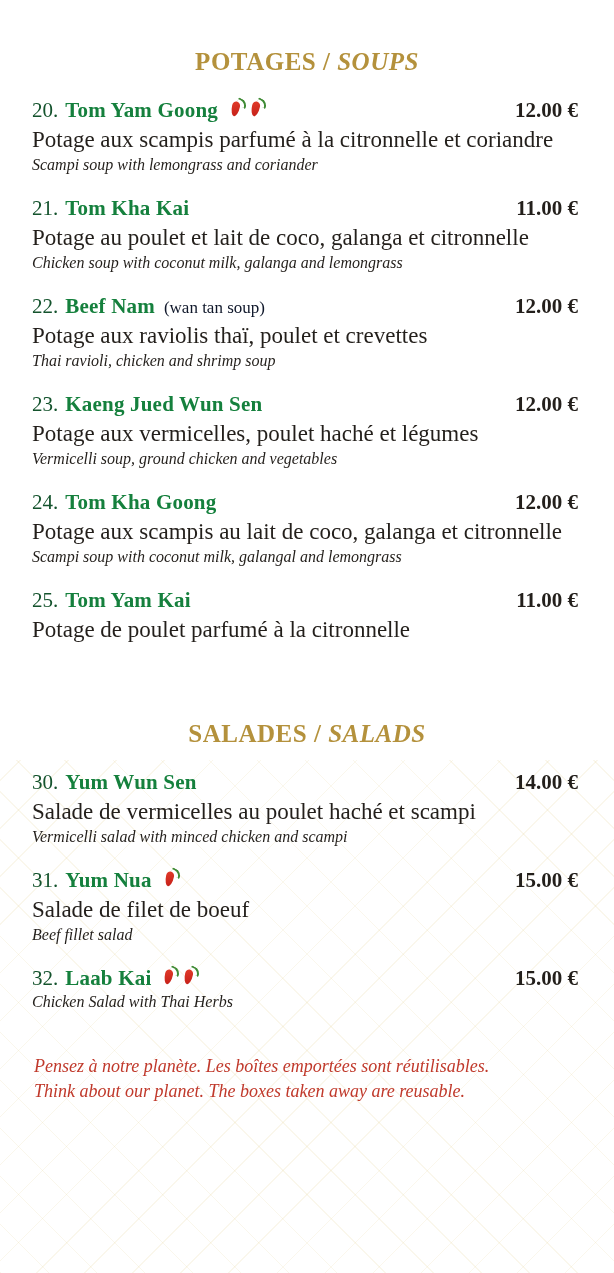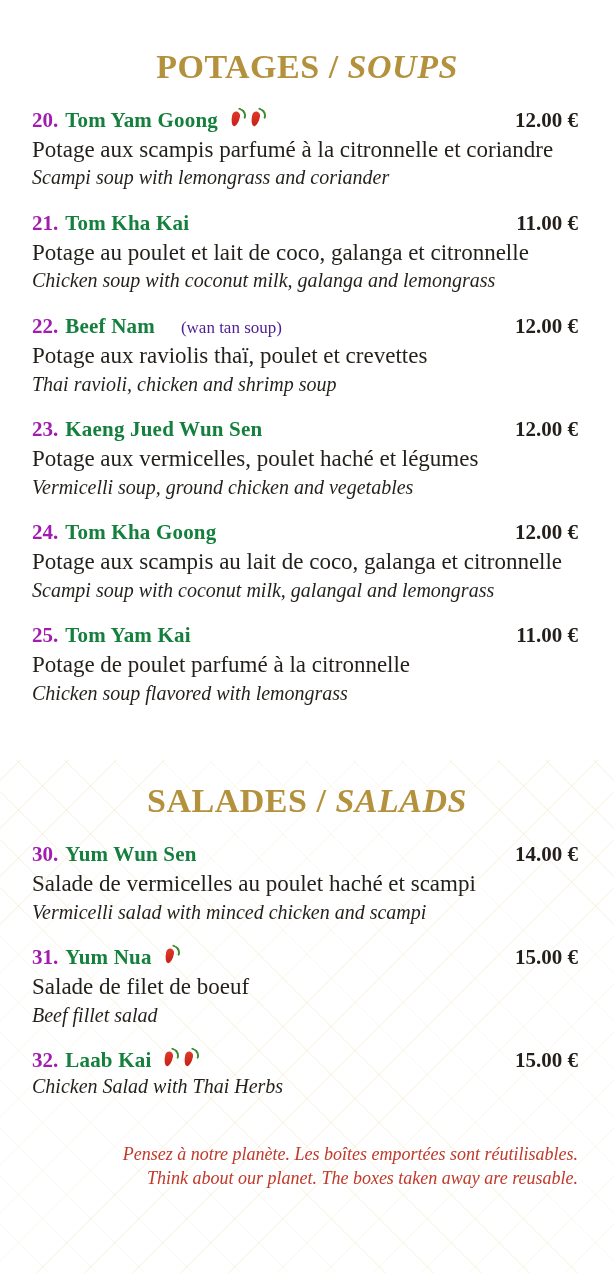--- a/index.html
+++ b/index.html
@@ -33,21 +33,21 @@
   }
   .page {
     position: relative;
     z-index: 2;
     padding: 0 18px;
     box-sizing: border-box;
   }
 
   .section-title {
     text-align: center;
-    font-size: 34px;
+    font-size: 25px;
     font-weight: bold;
     letter-spacing: 0.5px;
     color: #b4913c;
     margin: 0;
     padding: 48px 0 22px 0;
   }
   .section-title .sep,
   .section-title .en {
     font-weight: bold;
   }
@@ -61,35 +61,35 @@
   .item {
     margin: 0 0 20px 0;
     padding: 0 18px 0 14px;
   }
   .item-head {
     display: flex;
     align-items: baseline;
     white-space: nowrap;
   }
   .item-num {
-    font-weight: bold;
+    font-weight: normal;
     font-size: 21px;
-    color: #a21caf;
+    color: #14532d;
     margin-right: 7px;
   }
   .item-name {
     font-weight: bold;
     font-size: 21px;
     color: #15803d;
     letter-spacing: 0.2px;
   }
   .item-sub {
     font-size: 17px;
-    color: #4c1d95;
-    margin-left: 26px;
+    color: #0f172a;
+    margin-left: 9px;
   }
   .chili-wrap {
     margin-left: 10px;
     display: inline-flex;
     align-items: center;
     gap: 1px;
   }
   .chili {
     display: inline-block;
     width: 19px;
@@ -123,35 +123,35 @@
     color: #231f1b;
     padding-left: 14px;
   }
   .desc-fr {
     font-size: 23px;
     color: #231f1b;
     line-height: 1.28;
     margin-top: 2px;
   }
   .desc-en {
-    font-size: 20px;
+    font-size: 16px;
     color: #231f1b;
     font-style: italic;
     line-height: 1.28;
     margin-top: 1px;
   }
 
   .footer-note {
     padding: 22px 18px 10px 16px;
     color: #c0392b;
     font-style: italic;
     font-size: 18px;
     line-height: 1.35;
   }
-  .footer-note div { white-space: nowrap; text-align: right; }
+  .footer-note div { white-space: nowrap; }
 </style>
 </head>
 <body>
 
 <div class="bg-pattern"></div>
 <div class="bg-fade-top"></div>
 
 <div class="page">
 
   <h2 class="section-title">
@@ -213,21 +213,20 @@
     <div class="desc-en">Scampi soup with coconut milk, galangal and lemongrass</div>
   </div>
 
   <div class="item">
     <div class="item-head">
       <span class="item-num">25.</span>
       <span class="item-name">Tom Yam Kai</span>
       <span class="item-price">11.00 €</span>
     </div>
     <div class="desc-fr">Potage de poulet parfumé à la citronnelle</div>
-    <div class="desc-en">Chicken soup flavored with lemongrass</div>
   </div>
 
   <h2 class="section-title salads">
     <span class="fr">SALADES</span><span class="sep"> / </span><span class="en">SALADS</span>
   </h2>
 
   <div class="item">
     <div class="item-head">
       <span class="item-num">30.</span>
       <span class="item-name">Yum Wun Sen</span>

